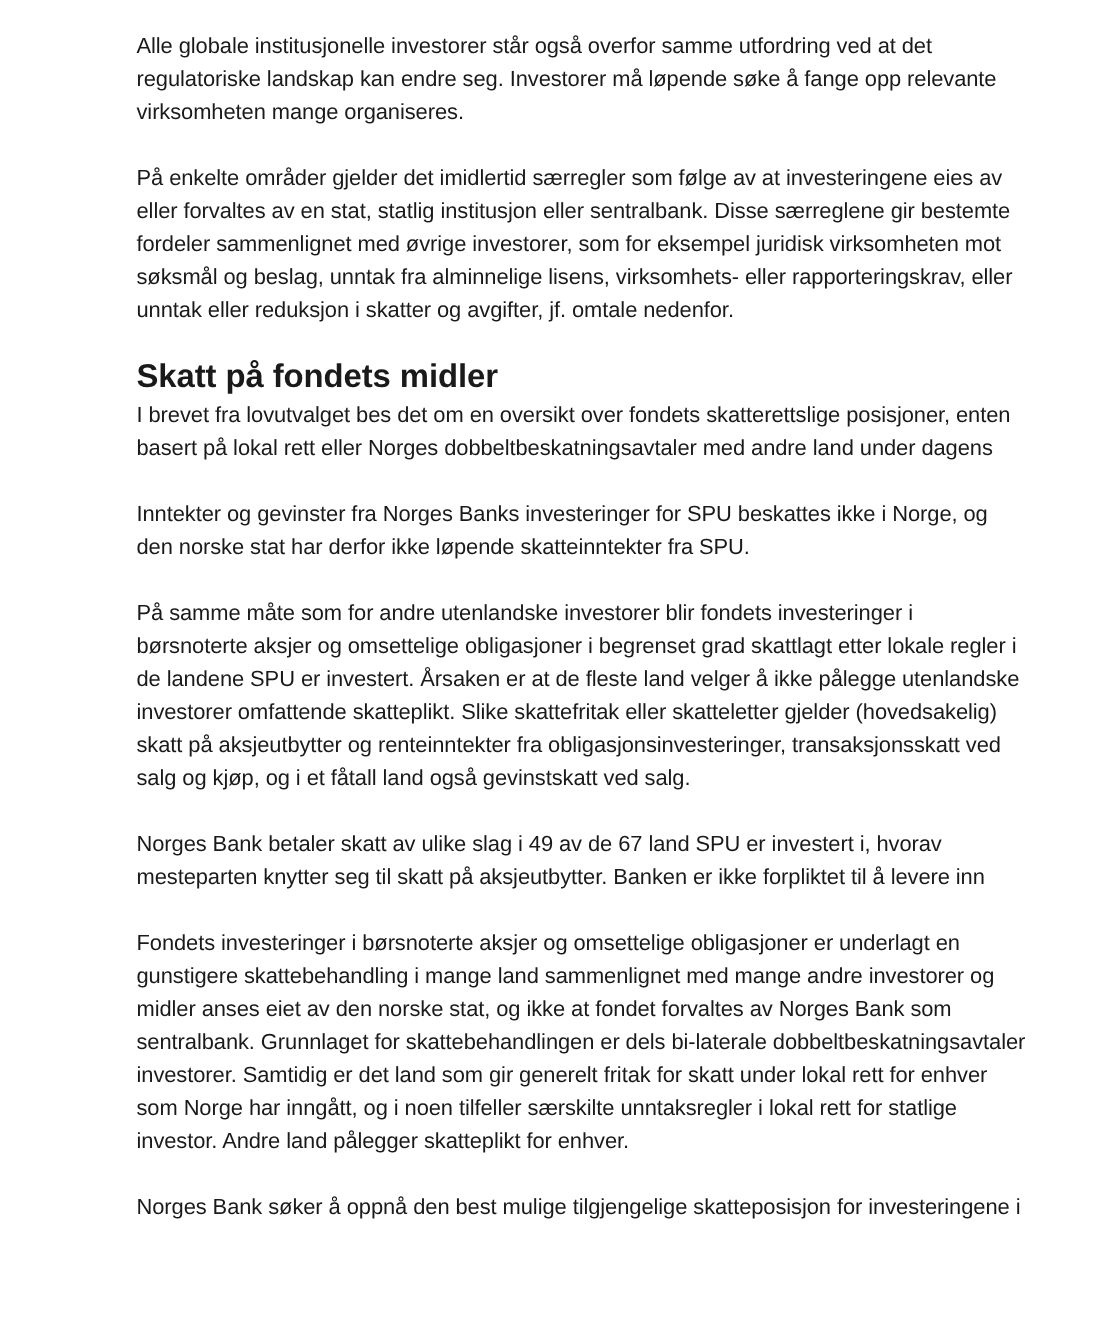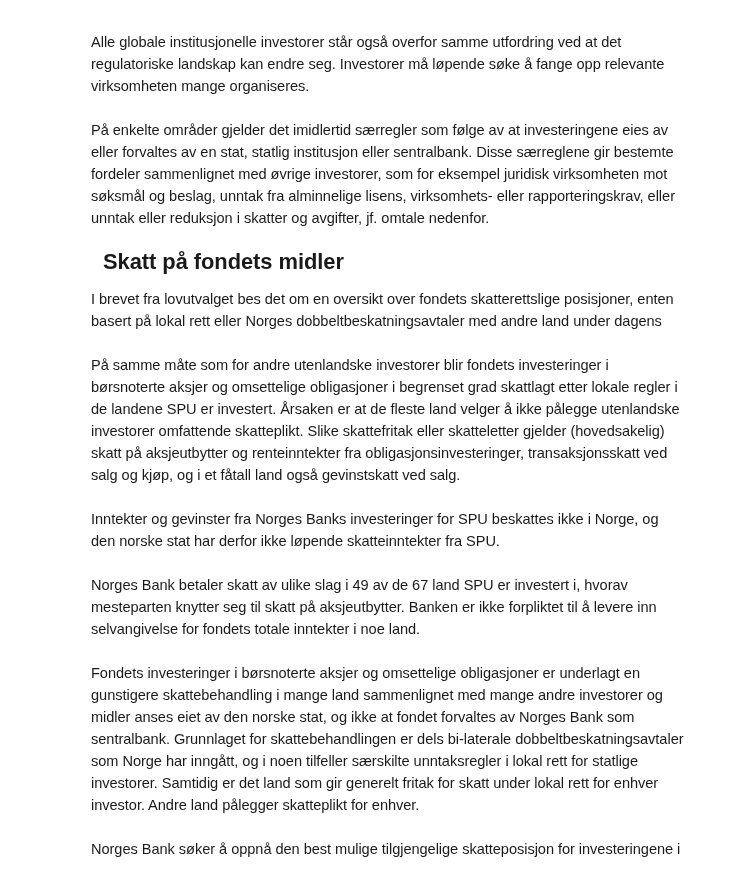--- a/index.html
+++ b/index.html
@@ -18,24 +18,24 @@
       left: 91px;
       top: 16px;
       width: 560px;
       font-family: "Liberation Sans", sans-serif;
       font-size: 14.6px;
       line-height: 22px;
       color: #1a1a1a;
       letter-spacing: -0.05px;
     }
     .para {
-      margin: 15px 0 22px 0;
+      margin: 4px 0 22px 0;
     }
     .heading {
-      margin: 12px;
+      margin: 0;
       font-weight: bold;
     }
     .line {
       display: block;
       white-space: nowrap;
     }
   </style>
 </head>
 <body>
 
@@ -58,46 +58,45 @@
   <h2 class="heading">
     <span class="line">Skatt på fondets midler</span>
   </h2>
 
   <p class="para">
     <span class="line">I brevet fra lovutvalget bes det om en oversikt over fondets skatterettslige posisjoner, enten</span>
     <span class="line">basert på lokal rett eller Norges dobbeltbeskatningsavtaler med andre land under dagens</span>
   </p>
 
   <p class="para">
+    <span class="line">Inntekter og gevinster fra Norges Banks investeringer for SPU beskattes ikke i Norge, og</span>
+    <span class="line">den norske stat har derfor ikke løpende skatteinntekter fra SPU.</span>
+  </p>
+
+  <p class="para">
     <span class="line">På samme måte som for andre utenlandske investorer blir fondets investeringer i</span>
     <span class="line">børsnoterte aksjer og omsettelige obligasjoner i begrenset grad skattlagt etter lokale regler i</span>
     <span class="line">de landene SPU er investert. Årsaken er at de fleste land velger å ikke pålegge utenlandske</span>
     <span class="line">investorer omfattende skatteplikt. Slike skattefritak eller skatteletter gjelder (hovedsakelig)</span>
     <span class="line">skatt på aksjeutbytter og renteinntekter fra obligasjonsinvesteringer, transaksjonsskatt ved</span>
     <span class="line">salg og kjøp, og i et fåtall land også gevinstskatt ved salg.</span>
   </p>
 
   <p class="para">
-    <span class="line">Inntekter og gevinster fra Norges Banks investeringer for SPU beskattes ikke i Norge, og</span>
-    <span class="line">den norske stat har derfor ikke løpende skatteinntekter fra SPU.</span>
-  </p>
-
-  <p class="para">
     <span class="line">Norges Bank betaler skatt av ulike slag i 49 av de 67 land SPU er investert i, hvorav</span>
     <span class="line">mesteparten knytter seg til skatt på aksjeutbytter. Banken er ikke forpliktet til å levere inn</span>
-    <span class="line">selvangivelse for fondets totale inntekter i noe land.</span>
   </p>
 
   <p class="para">
     <span class="line">Fondets investeringer i børsnoterte aksjer og omsettelige obligasjoner er underlagt en</span>
     <span class="line">gunstigere skattebehandling i mange land sammenlignet med mange andre investorer og</span>
     <span class="line">midler anses eiet av den norske stat, og ikke at fondet forvaltes av Norges Bank som</span>
     <span class="line">sentralbank. Grunnlaget for skattebehandlingen er dels bi-laterale dobbeltbeskatningsavtaler</span>
+    <span class="line">investorer. Samtidig er det land som gir generelt fritak for skatt under lokal rett for enhver</span>
     <span class="line">som Norge har inngått, og i noen tilfeller særskilte unntaksregler i lokal rett for statlige</span>
-    <span class="line">investorer. Samtidig er det land som gir generelt fritak for skatt under lokal rett for enhver</span>
     <span class="line">investor. Andre land pålegger skatteplikt for enhver.</span>
   </p>
 
   <p class="para">
     <span class="line">Norges Bank søker å oppnå den best mulige tilgjengelige skatteposisjon for investeringene i</span>
 
   </p>
 
 </div>
 

